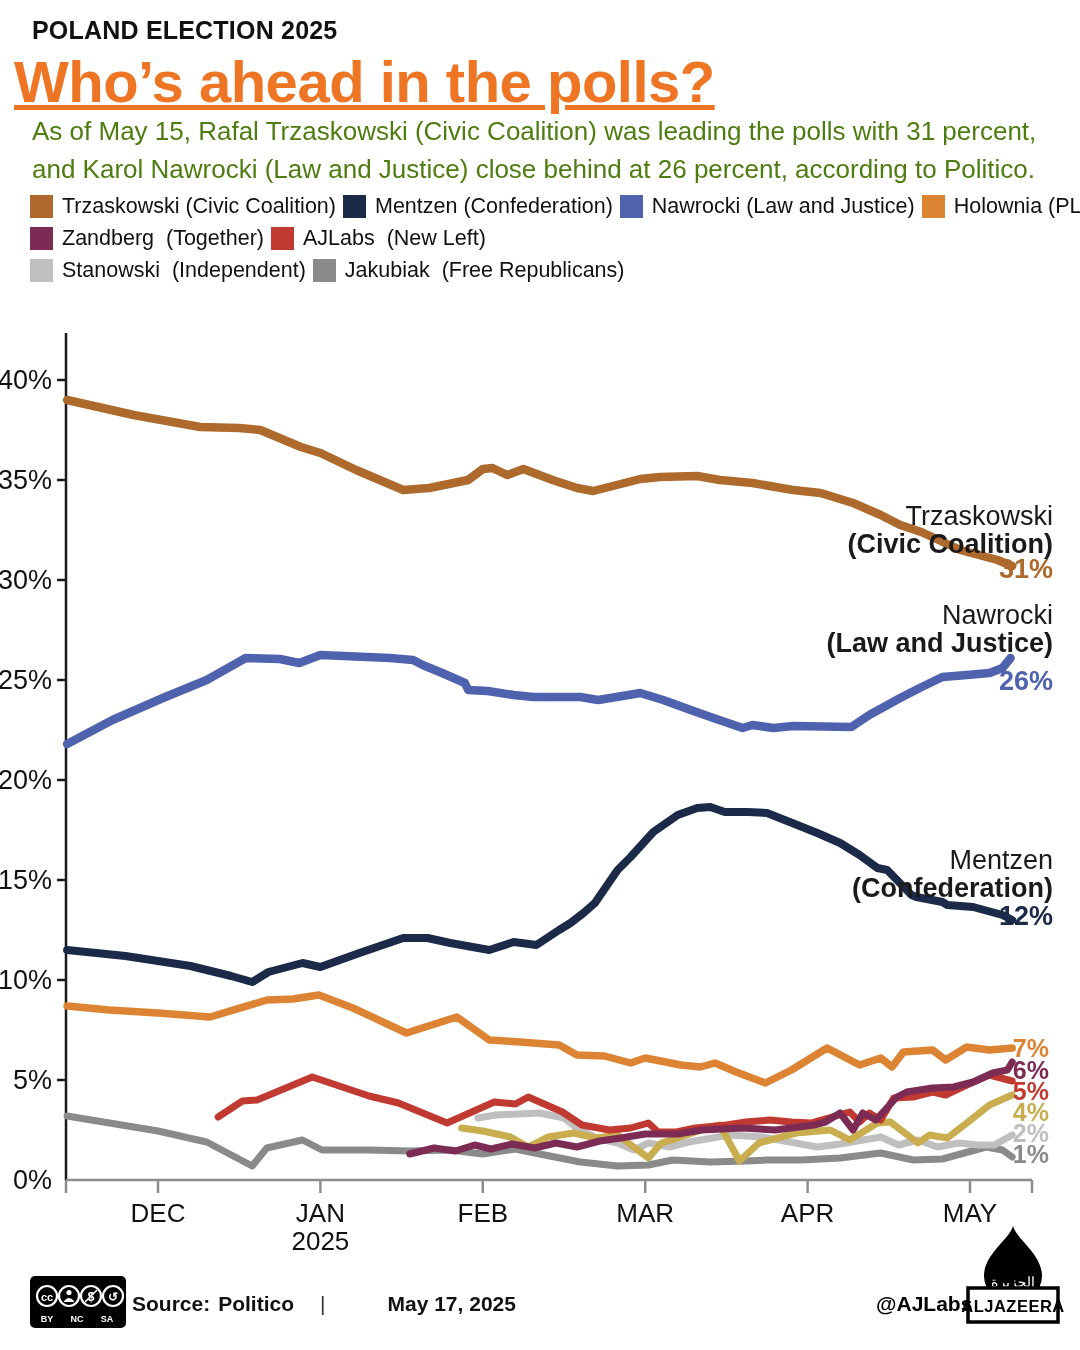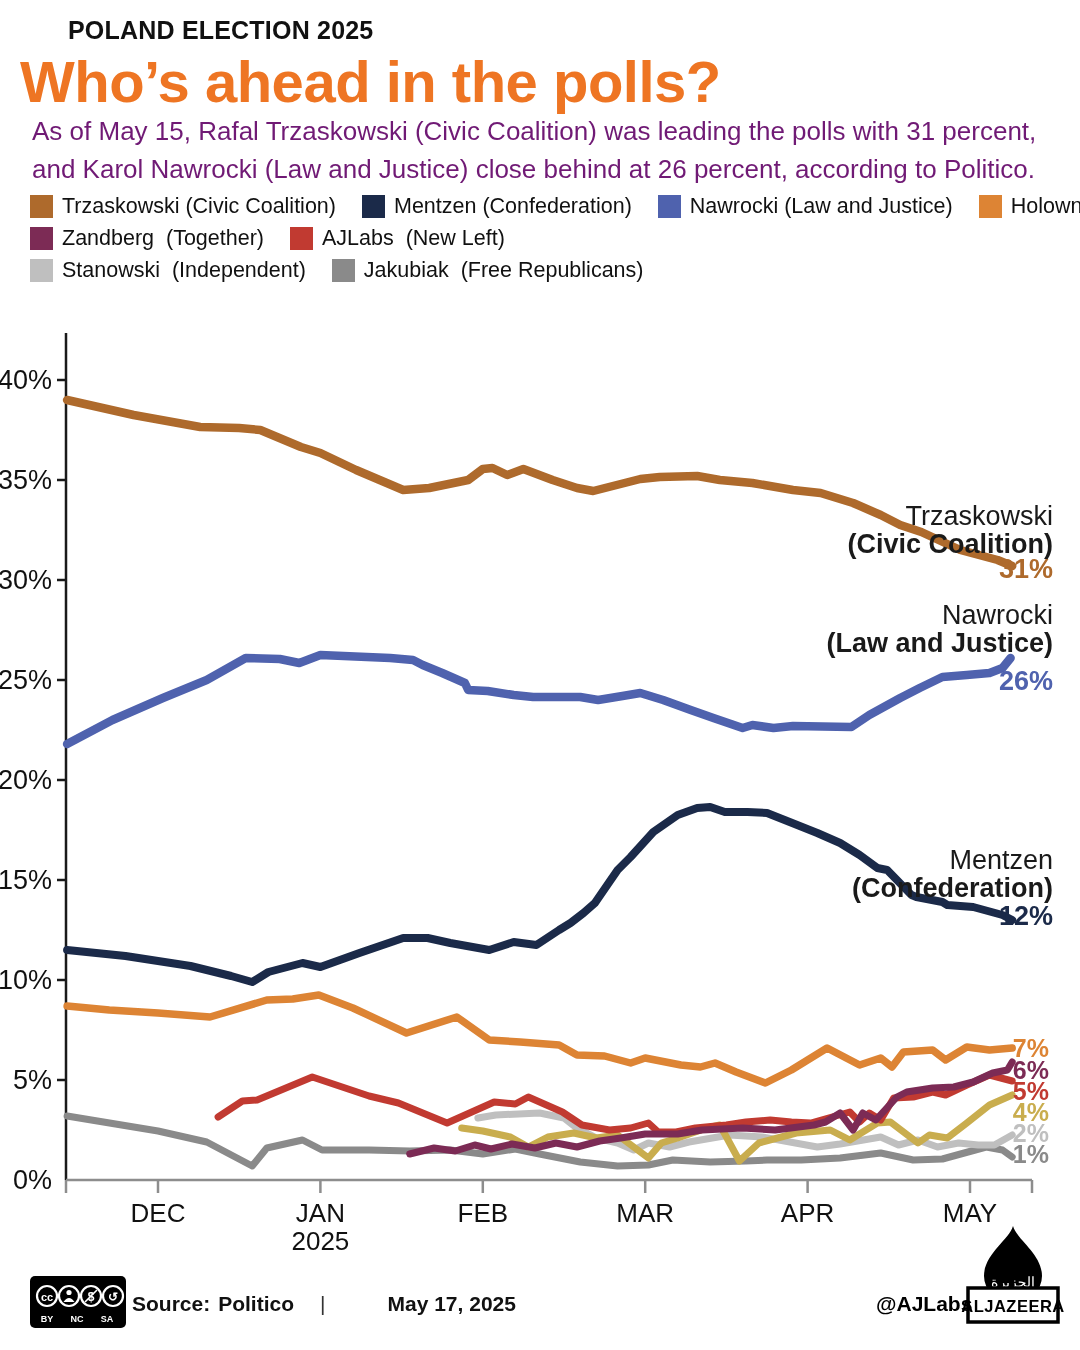--- a/index.html
+++ b/index.html
@@ -1,25 +1,25 @@
 <!DOCTYPE html>
 <html><head>
 <meta charset="utf-8">
 <style>
   html,body{margin:0;padding:0;background:#ffffff;}
   .page{position:relative;width:1080px;height:1350px;background:#ffffff;
         font-family:"Liberation Sans",sans-serif;overflow:hidden;}
   .kicker{position:absolute;left:32px;top:16px;font-size:25px;font-weight:800;
-          color:#111;letter-spacing:.2px;margin-left:36px;}
-  .title{position:absolute;left:20px;top:48px;font-size:58px;font-weight:600;
-         color:#EE7523;letter-spacing:-.5px;}
+          color:#111;letter-spacing:.2px;}
+  .title{position:absolute;left:14px;top:48px;font-size:58px;font-weight:600;
+         color:#EE7523;letter-spacing:-.5px;text-decoration:underline;}
   .subtitle{position:absolute;left:32px;top:112px;width:1030px;font-size:26px;
-            font-weight:500;color:#701a75;line-height:1.48;white-space:pre-line;}
+            font-weight:500;color:#4d7c0f;line-height:1.48;white-space:pre-line;}
   .legend{position:absolute;left:30px;top:194px;width:1030px;}
-  .legend-row{display:flex;align-items:flex-end;column-gap:26px;margin-bottom:7px;}
+  .legend-row{display:flex;align-items:flex-end;column-gap:7px;margin-bottom:7px;}
   .legend-item{display:flex;align-items:center;}
   .swatch{width:23px;height:23px;margin-right:9px;flex:0 0 auto;}
   .legend-label{font-size:21.5px;font-weight:500;color:#111;white-space:pre;}
   svg text{font-family:"Liberation Sans",sans-serif;}
   .chart{position:absolute;left:0;top:0;}
   .footer-src{position:absolute;left:132px;top:1292px;font-size:21px;color:#111;}
   .footer-src b{font-weight:700;}
   .fs-name{font-weight:600;margin-left:8px;}
   .fs-bar{margin:0 26px;color:#333;}
   .fs-date{font-weight:600;padding-left:36px;}

